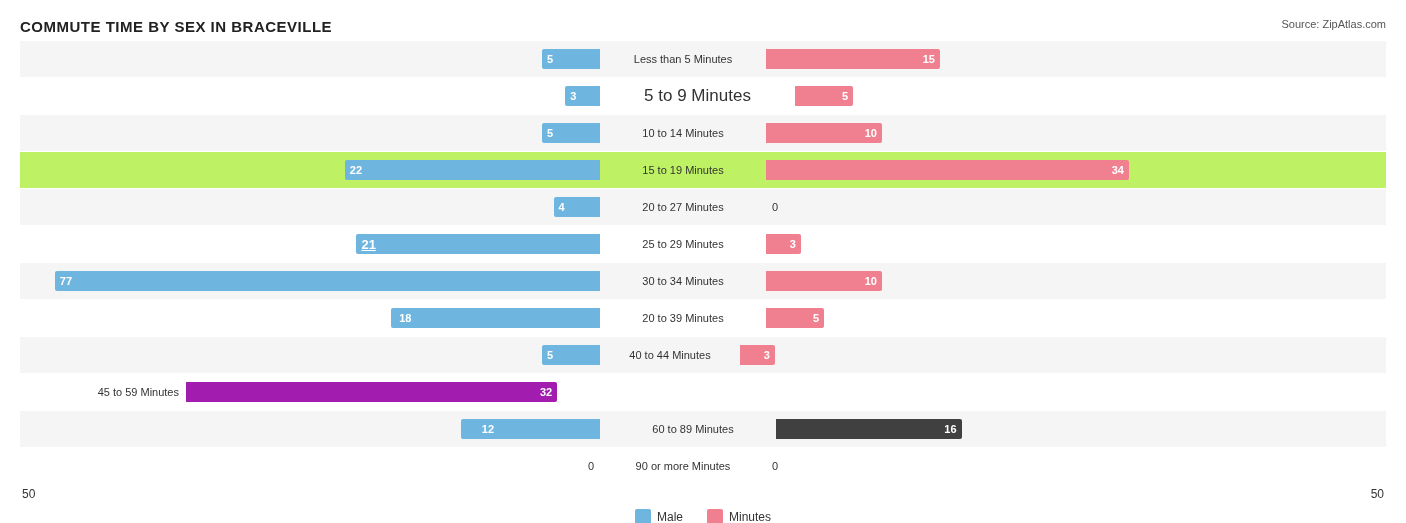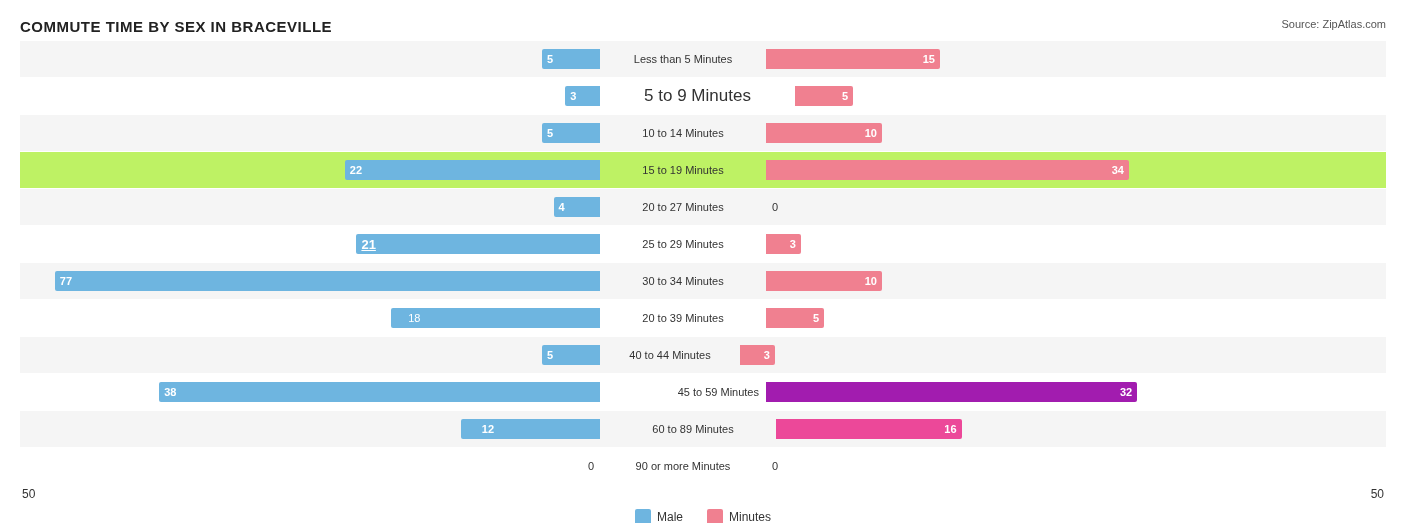--- a/index.html
+++ b/index.html
@@ -191,21 +191,21 @@
         <div style="width: 166px; text-align: center; font-size: 11px; color: rgb(51, 51, 51); flex-shrink: 0; padding: 0px 4px;">30 to 34 Minutes</div>
         <div style="width: 580px; height: 100%; display: flex; align-items: center; justify-content: flex-start; position: relative; padding-left: 0px;">
           <div style="height: 20px; width: 116px; background: rgb(240, 128, 144); border-radius: 0px 2px 2px 0px; display: flex; align-items: center; justify-content: flex-end; position: relative;">
             <span style="color: rgb(255, 255, 255); font-size: 11px; font-weight: bold; padding-right: 5px; white-space: nowrap;">10</span>
           </div>
         </div>
       </div>
       <div class="bar-row" style="background: rgb(255, 255, 255); display: flex; align-items: center; height: 36px; margin-bottom: 1px; position: relative;">
         <div style="width: 580px; height: 100%; display: flex; align-items: center; justify-content: flex-end; position: relative; padding-right: 0px;">
           <div style="height: 20px; width: 208.8px; background: rgb(110, 181, 224); border-radius: 2px 0px 0px 2px; display: flex; align-items: center; justify-content: flex-start; position: relative;">
-            <span style="color: rgb(255, 255, 255); font-size: 11px; font-weight: normal; padding-left: 17px; white-space: nowrap;">18</span>
+            <span style="color: rgb(255, 255, 255); font-size: 11px; font-weight: bold; padding-left: 8px; white-space: nowrap;">18</span>
           </div>
         </div>
         <div style="width: 166px; text-align: center; font-size: 11px; color: rgb(51, 51, 51); flex-shrink: 0; padding: 0px 4px;">20 to 39 Minutes</div>
         <div style="width: 580px; height: 100%; display: flex; align-items: center; justify-content: flex-start; position: relative; padding-left: 0px;">
           <div style="height: 20px; width: 58px; background: rgb(240, 128, 144); border-radius: 0px 2px 2px 0px; display: flex; align-items: center; justify-content: flex-end; position: relative;">
             <span style="color: rgb(255, 255, 255); font-size: 11px; font-weight: bold; padding-right: 5px; white-space: nowrap;">5</span>
           </div>
         </div>
       </div>
       <div class="bar-row" style="background: rgb(245, 245, 245); display: flex; align-items: center; height: 36px; margin-bottom: 1px; position: relative;">
@@ -215,41 +215,36 @@
           </div>
         </div>
         <div style="width: 140px; text-align: center; font-size: 11px; color: rgb(51, 51, 51); flex-shrink: 0; padding: 0px 4px;">40 to 44 Minutes</div>
         <div style="width: 580px; height: 100%; display: flex; align-items: center; justify-content: flex-start; position: relative; padding-left: 0px;">
           <div style="height: 20px; width: 34.8px; background: rgb(240, 128, 144); border-radius: 0px 2px 2px 0px; display: flex; align-items: center; justify-content: flex-end; position: relative;">
             <span style="color: rgb(255, 255, 255); font-size: 11px; font-weight: bold; padding-right: 5px; white-space: nowrap;">3</span>
           </div>
         </div>
       </div>
       <div class="bar-row" style="background: rgb(255, 255, 255); display: flex; align-items: center; height: 36px; margin-bottom: 1px; position: relative;">
-        <div style="width: 580px; height: 100%; display: flex; align-items: center; justify-content: flex-end; position: relative; padding-right: 0px;">
-          <div style="height: 20px; width: 440.8px; background: rgb(110, 181, 224); border-radius: 2px 0px 0px 2px; display: flex; align-items: center; justify-content: flex-start; position: relative;">
-            <span style="color: rgb(255, 255, 255); font-size: 11px; font-weight: bold; padding-left: 5px; white-space: nowrap;">38</span>
-          </div>
-        </div>
         <div style="width: 166px; text-align: right; font-size: 11px; color: rgb(51, 51, 51); flex-shrink: 0; padding: 0px 7px;">45 to 59 Minutes</div>
         <div style="width: 580px; height: 100%; display: flex; align-items: center; justify-content: flex-start; position: relative; padding-left: 0px;">
           <div style="height: 20px; width: 371.2px; background: #a21caf; border-radius: 0px 2px 2px 0px; display: flex; align-items: center; justify-content: flex-end; position: relative;">
             <span style="color: rgb(255, 255, 255); font-size: 11px; font-weight: bold; padding-right: 5px; white-space: nowrap;">32</span>
           </div>
         </div>
       </div>
       <div class="bar-row" style="background: rgb(245, 245, 245); display: flex; align-items: center; height: 36px; margin-bottom: 1px; position: relative;">
         <div style="width: 580px; height: 100%; display: flex; align-items: center; justify-content: flex-end; position: relative; padding-right: 0px;">
           <div style="height: 20px; width: 139.2px; background: rgb(110, 181, 224); border-radius: 2px 0px 0px 2px; display: flex; align-items: center; justify-content: flex-start; position: relative;">
             <span style="color: rgb(255, 255, 255); font-size: 11px; font-weight: bold; padding-left: 21px; white-space: nowrap;">12</span>
           </div>
         </div>
         <div style="width: 166px; text-align: center; font-size: 11px; color: rgb(51, 51, 51); flex-shrink: 0; padding: 0px 4px; margin-left: 10px;">60 to 89 Minutes</div>
         <div style="width: 580px; height: 100%; display: flex; align-items: center; justify-content: flex-start; position: relative; padding-left: 0px;">
-          <div style="height: 20px; width: 185.6px; background: #ec4899; border-radius: 0px 2px 2px 0px; display: flex; align-items: center; justify-content: flex-end; position: relative;">
+          <div style="height: 20px; width: 185.6px; background: #404040; border-radius: 0px 2px 2px 0px; display: flex; align-items: center; justify-content: flex-end; position: relative;">
             <span style="color: rgb(255, 255, 255); font-size: 11px; font-weight: bold; padding-right: 5px; white-space: nowrap;">16</span>
           </div>
         </div>
       </div>
       <div class="bar-row" style="background: rgb(255, 255, 255); display: flex; align-items: center; height: 36px; margin-bottom: 1px; position: relative;">
         <div style="width: 580px; height: 100%; display: flex; align-items: center; justify-content: flex-end; position: relative; padding-right: 0px;">
           <div style="height: 20px; width: 0px; background: rgb(110, 181, 224); border-radius: 2px 0px 0px 2px; display: flex; align-items: center; justify-content: flex-start; position: relative;">
             <span style="color: rgb(51, 51, 51); font-size: 11px; position: absolute; left: -12px; white-space: nowrap;">0</span>
           </div>
         </div>

